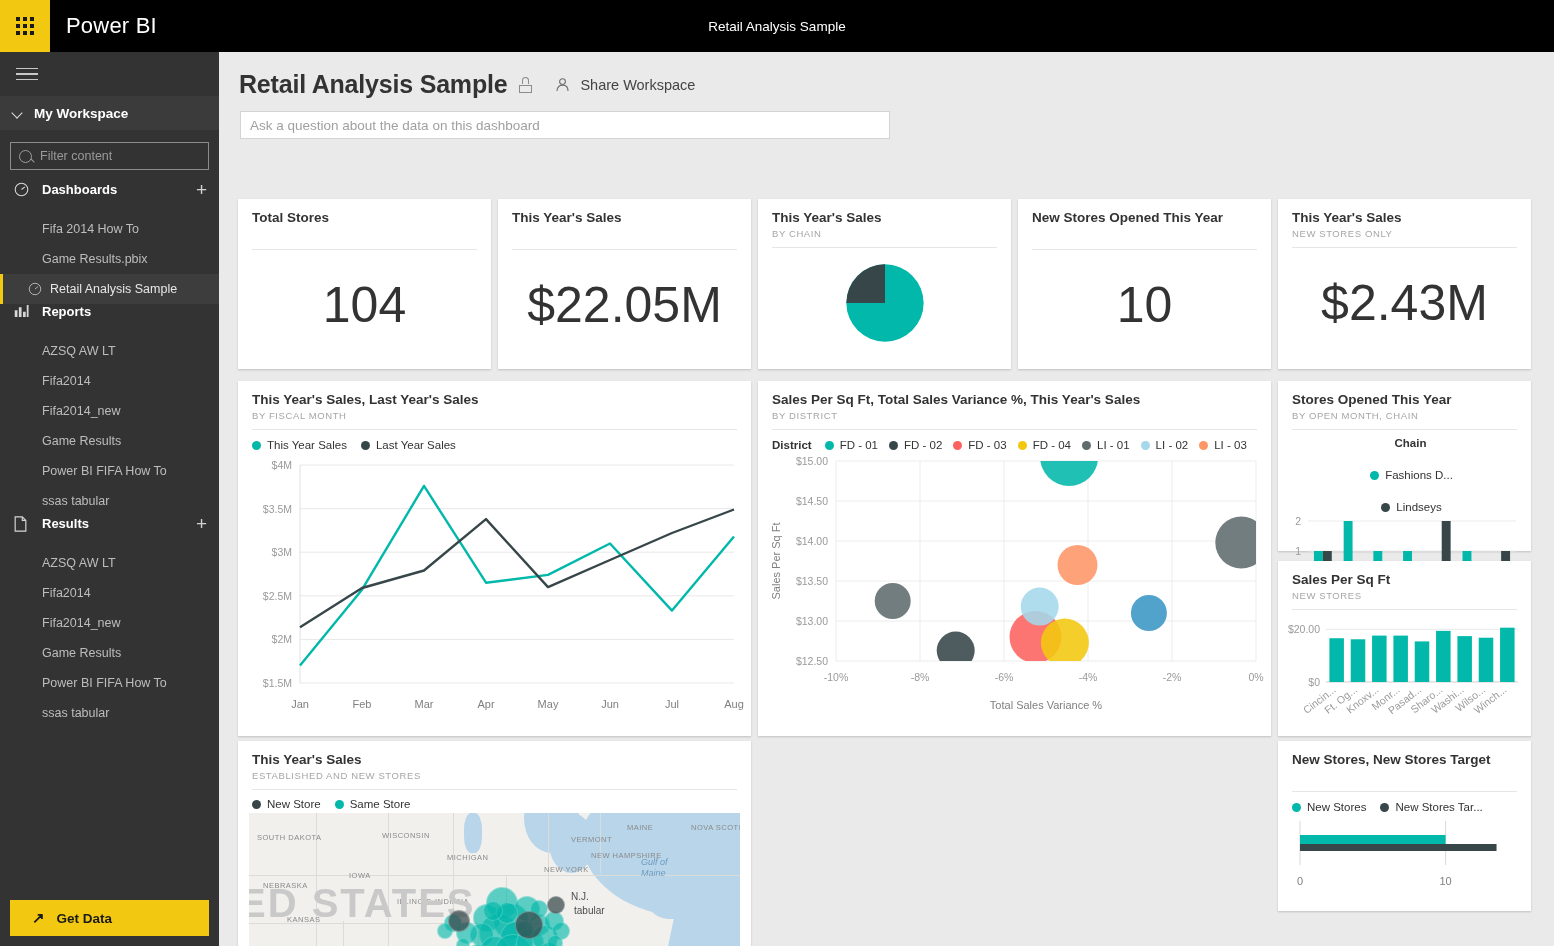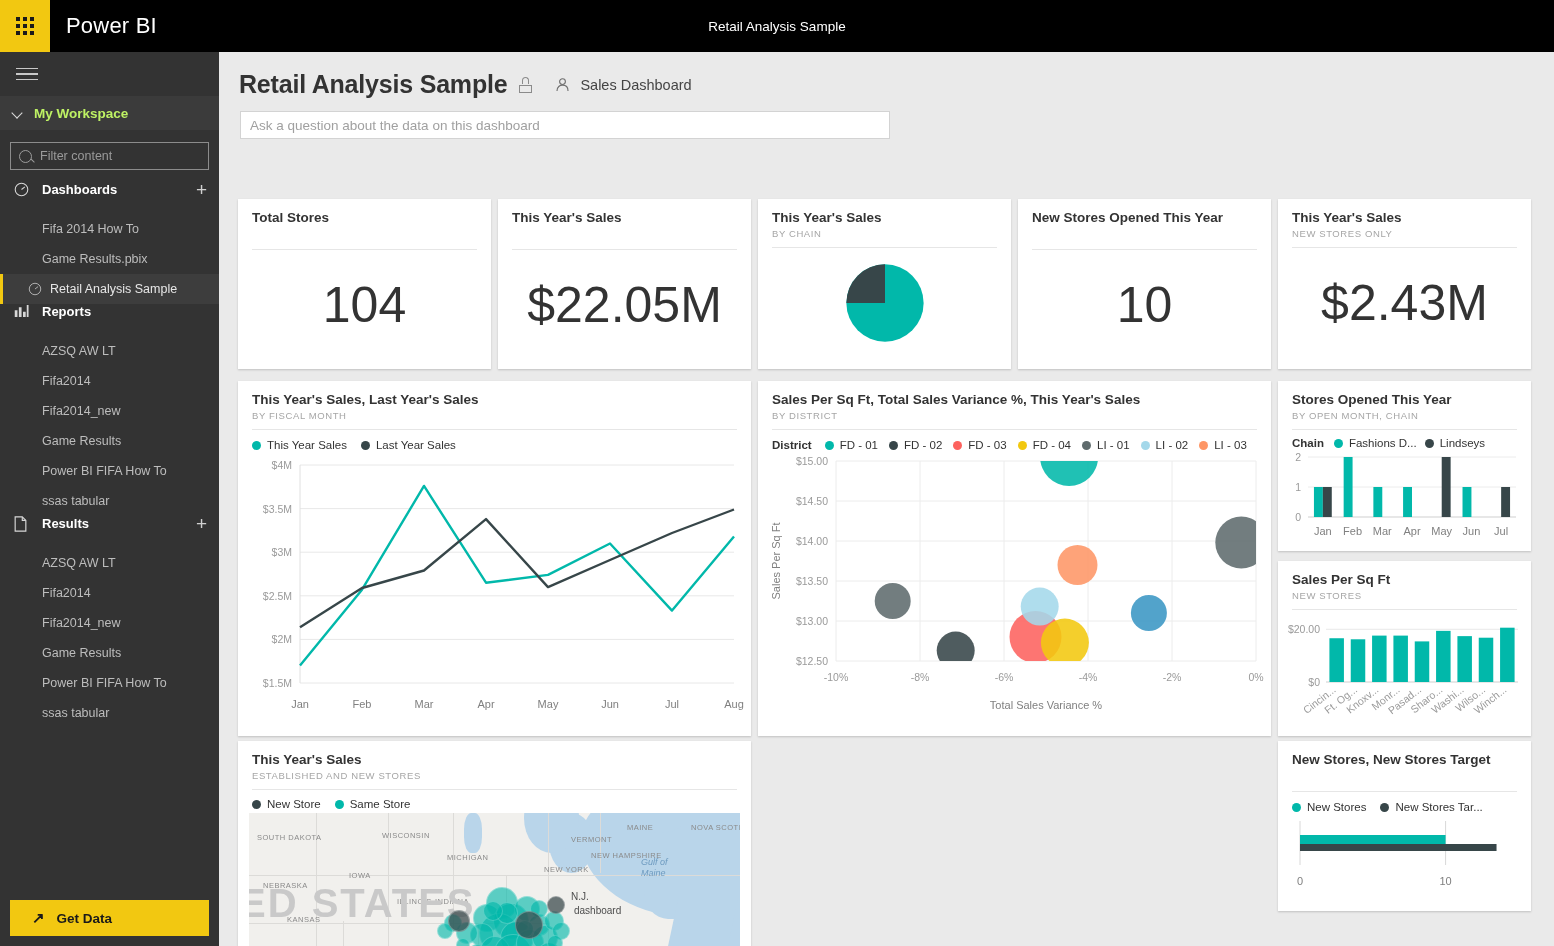--- a/index.html
+++ b/index.html
@@ -28,21 +28,21 @@
   
   #sidebar {
     position:absolute; left:0; top:52px; width:219px; height:894px;
     background:#333333; color:#cfcfcf;
   }
   #ham { height:44px; display:flex; align-items:center; padding-left:16px; cursor:pointer; }
   #ham .bars { width:22px; }
   #ham .bars span { display:block; height:1.5px; background:#c8c8c8; margin:4px 0; }
   #workspace {
     height:34px; background:#3b3b3b; display:flex; align-items:center;
-    padding-left:12px; color:#bef264; font-size:13.5px; font-weight:bold; cursor:pointer;
+    padding-left:12px; color:#ffffff; font-size:13.5px; font-weight:bold; cursor:pointer;
   }
   .chev { width:12px; height:12px; margin-right:10px; position:relative; flex:0 0 auto;}
   .chev:before{ content:""; position:absolute; left:1px; top:2px; width:7px;height:7px;
     border-right:1.6px solid #dcdcdc; border-bottom:1.6px solid #dcdcdc; transform:rotate(45deg); }
   #filterbox {
     margin:12px 10px 12px 10px; height:28px; border:1px solid #8c8c8c; background:#333;
     display:flex; align-items:center; padding-left:8px; cursor:text;
   }
   #filterbox .mag { width:13px;height:13px;border:1.4px solid #9c9c9c;border-radius:50%;position:relative;margin-right:8px;flex:0 0 auto;}
   #filterbox .mag:after{content:"";position:absolute;width:5px;height:1.4px;background:#9c9c9c;right:-4px;bottom:0px;transform:rotate(45deg);}
@@ -227,21 +227,21 @@
     <div id="dash-title">Retail Analysis Sample</div>
     <div class="lock">
         <div class="shack"></div>
         <div class="body"></div>
       </div>
     <div id="share">
       <svg class="sh-icon" viewBox="0 0 20 18">
         <circle cx="10" cy="5" r="3.4" fill="none" stroke="#6f6f6f" stroke-width="1.3"></circle>
         <path d="M3.5 16 C3.5 11 7 9.2 10 9.2 C13 9.2 16.5 11 16.5 16" fill="none" stroke="#6f6f6f" stroke-width="1.3"></path>
       </svg>
-      <span>Sales Dashboard</span>
+      <span>Share Workspace</span>
     </div>
   </div>
 
   <div id="askbox">
     <span>Ask a question about the data on this dashboard</span>
   </div>
 
   <div id="tiles">
 
     <div class="tile" style="left:19px;top:8px;width:253px;height:170px;">
@@ -416,21 +416,21 @@
           <text x="0" y="0" text-anchor="middle" class="axis-lbl-d" transform="translate(22,110) rotate(-90)">Sales Per Sq Ft</text>
         </svg>
     </div>
 
     <div class="tile" style="left:1059px;top:190px;width:253px;height:170px;">
       <div class="t-head">
         <div class="t-title">Stores Opened This Year</div>
         <div class="t-sub">BY OPEN MONTH, CHAIN</div>
         <div class="t-rule" style="margin-top:8px;"></div>
       </div>
-      <div class="legend" id="opened-legend" style="padding-top:7px;gap:8px;">
+      <div class="legend" id="opened-legend" style="padding-top:7px;gap:20px;flex-direction:column;">
           <span style="font-weight: bold; margin-right: 2px;">Chain</span>
           <span class="li">
             <span class="dot" style="background: rgb(1, 184, 170);"></span>
             <span>Fashions D...</span>
           </span>
           <span class="li">
             <span class="dot" style="background: rgb(55, 70, 73);"></span>
             <span>Lindseys</span>
           </span>
         </div>
@@ -537,21 +537,21 @@
           <div class="state-lbl" style="left: 295px; top: 52px;">NEW YORK</div>
           <div class="state-lbl" style="left: 100px; top: 58px;">IOWA</div>
           <div class="state-lbl" style="left: 14px; top: 68px;">NEBRASKA</div>
           <div class="state-lbl" style="left: 148px; top: 84px;">ILLINOIS</div>
           <div class="state-lbl" style="left: 186px; top: 84px;">INDIANA</div>
           <div class="state-lbl" style="left: 38px; top: 102px;">KANSAS</div>
           <div class="state-lbl" style="left: 108px; top: 124px; margin-top: 21px;">MISSOURI</div>
           <div class="state-lbl" style="left: 188px; top: 132px;">KENTUCKY</div>
           <div style="position: absolute; left: 392px; top: 44px; font-size: 9px; color: rgb(110, 155, 192); font-style: italic; line-height: 11px;">Gulf of<br>Maine</div>
           <div class="watermark" style="left: -10px; top: 68px;">ED STATES</div>
-          <div class="city-lbl" style="left: 325px; top: 92px;">dashboard</div>
+          <div class="city-lbl" style="left: 325px; top: 92px;">tabular</div>
           <div class="city-lbl" style="left: 322px; top: 78px;">N.J.</div>
           <div class="bub" style="left: 237px; top: 74px; width: 32px; height: 32px; background: rgb(1, 184, 170); opacity: 0.62; border: 1px solid rgba(255, 255, 255, 0.35);"></div>
           <div class="bub" style="left: 224px; top: 91px; width: 28px; height: 28px; background: rgb(1, 184, 170); opacity: 0.62; border: 1px solid rgba(255, 255, 255, 0.35);"></div>
           <div class="bub" style="left: 244px; top: 90px; width: 36px; height: 36px; background: rgb(1, 184, 170); opacity: 0.62; border: 1px solid rgba(255, 255, 255, 0.35);"></div>
           <div class="bub" style="left: 265px; top: 83px; width: 26px; height: 26px; background: rgb(1, 184, 170); opacity: 0.62; border: 1px solid rgba(255, 255, 255, 0.35);"></div>
           <div class="bub" style="left: 230px; top: 100px; width: 40px; height: 40px; background: rgb(1, 184, 170); opacity: 0.62; border: 1px solid rgba(255, 255, 255, 0.35);"></div>
           <div class="bub" style="left: 251px; top: 108px; width: 34px; height: 34px; background: rgb(1, 184, 170); opacity: 0.62; border: 1px solid rgba(255, 255, 255, 0.35);"></div>
           <div class="bub" style="left: 279px; top: 101px; width: 22px; height: 22px; background: rgb(1, 184, 170); opacity: 0.62; border: 1px solid rgba(255, 255, 255, 0.35);"></div>
           <div class="bub" style="left: 221px; top: 110px; width: 24px; height: 24px; background: rgb(1, 184, 170); opacity: 0.62; border: 1px solid rgba(255, 255, 255, 0.35);"></div>
           <div class="bub" style="left: 207px; top: 109px; width: 22px; height: 22px; background: rgb(1, 184, 170); opacity: 0.62; border: 1px solid rgba(255, 255, 255, 0.35);"></div>

